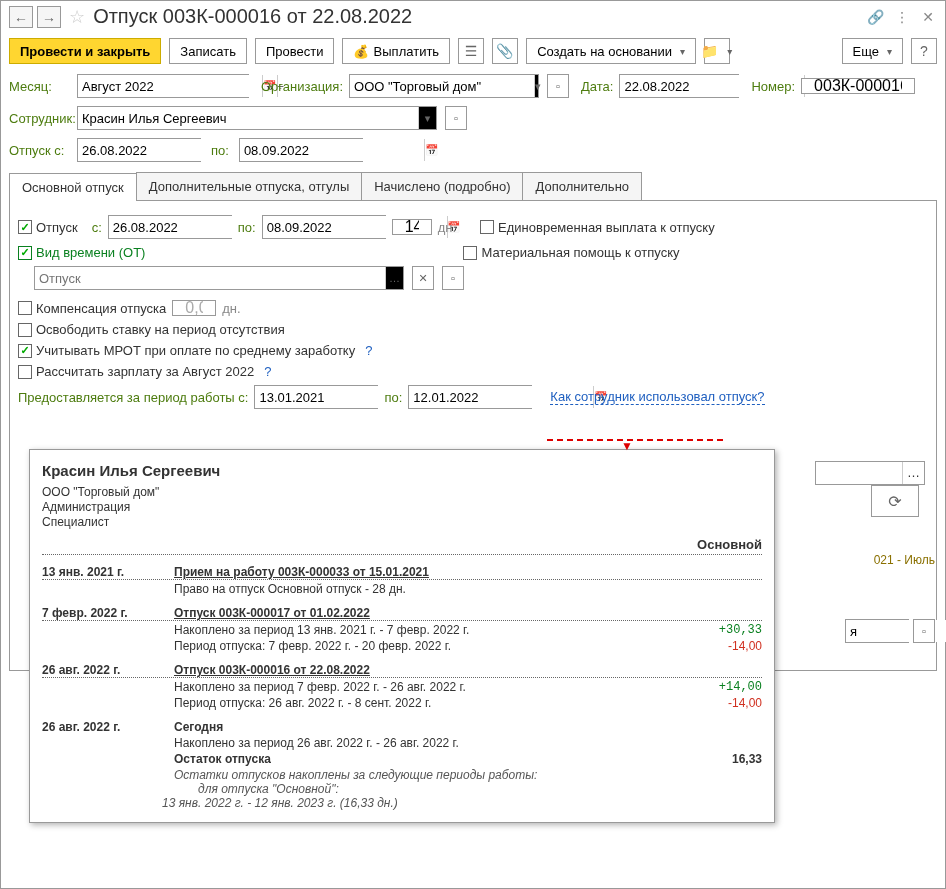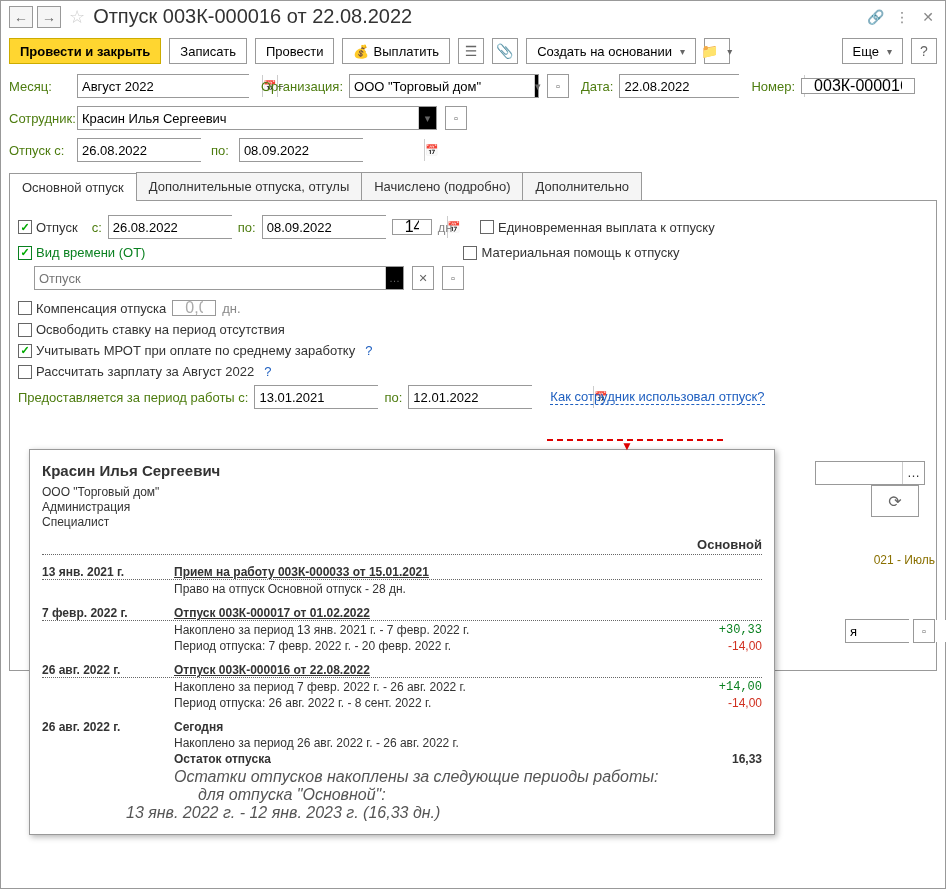--- a/index.html
+++ b/index.html
@@ -42,21 +42,21 @@
 .popup .ev { margin-top: 10px; }
 .popup .ev-hdr { display: flex; border-bottom: 1px dotted #666; font-size: 12px; }
 .popup .ev-date { width: 132px; font-weight: bold; }
 .popup .ev-title { font-weight: bold; flex: 1; }
 .popup .ev-line { display: flex; font-size: 12px; margin: 2px 0; }
 .popup .ev-line .desc { margin-left: 132px; flex: 1; }
 .popup .ev-line .val { width: 70px; text-align: right; }
 .val-pos { color: #0a8020; font-family: Liberation Mono, monospace; }
 .val-neg { color: #d03020; }
 .popup .today-block .bold { font-weight: bold; }
-.popup .today-block .italic { font-style: italic; color: #555; font-size: 16px; margin-left: 12px; }
+.popup .today-block .italic { font-style: italic; color: #555; font-size: 12px; margin-left: 12px; }
 .arrow-indicator { position: absolute; left: 620px; top: 438px; color: #d00; font-size: 12px; z-index: 11; }
 .dashed-line { position: absolute; left: 546px; top: 438px; width: 176px; border-top: 2px dashed #d00; z-index: 11; }
 .rear-elem { position: absolute; right: 10px; font-size: 12px; color: #8a7000; }
 .rear-input { position: absolute; right: 10px; display: flex; align-items: center; gap: 2px; }
 .refresh-btn { position: absolute; right: 26px; top: 484px; width: 48px; height: 32px; border: 1px solid #999; background: #fff; display: flex; align-items: center; justify-content: center; font-size: 16px; color: #666; cursor: pointer; }
 .dots-input { position: absolute; right: 20px; top: 460px; width: 110px; height: 24px; border: 1px solid #999; display: flex; align-items: center; }
 .dots-input .dots { margin-left: auto; width: 22px; border-left: 1px solid #ccc; text-align: center; height: 22px; line-height: 22px; cursor: pointer; }
 </style>
 </head>
 <body>
@@ -312,17 +312,17 @@
         </div>
       <div class="ev-line">
           <span class="desc">Накоплено за период 26 авг. 2022 г. - 26 авг. 2022 г.</span>
         </div>
       <div class="ev-line">
           <span class="desc bold">Остаток отпуска</span>
           <span class="val bold">16,33</span>
         </div>
       <div class="italic" style="margin-left:132px">Остатки отпусков накоплены за следующие периоды работы:</div>
       <div class="italic" style="margin-left:156px">для отпуска "Основной":</div>
-      <div class="italic" style="margin-left:84px">13 янв. 2022 г. - 12 янв. 2023 г. (16,33 дн.)</div>
+      <div class="italic" style="margin-left:120px">13 янв. 2022 г. - 12 янв. 2023 г. (16,33 дн.)</div>
     </div>
   </div>
 
 </div>
 
 </body></html>

